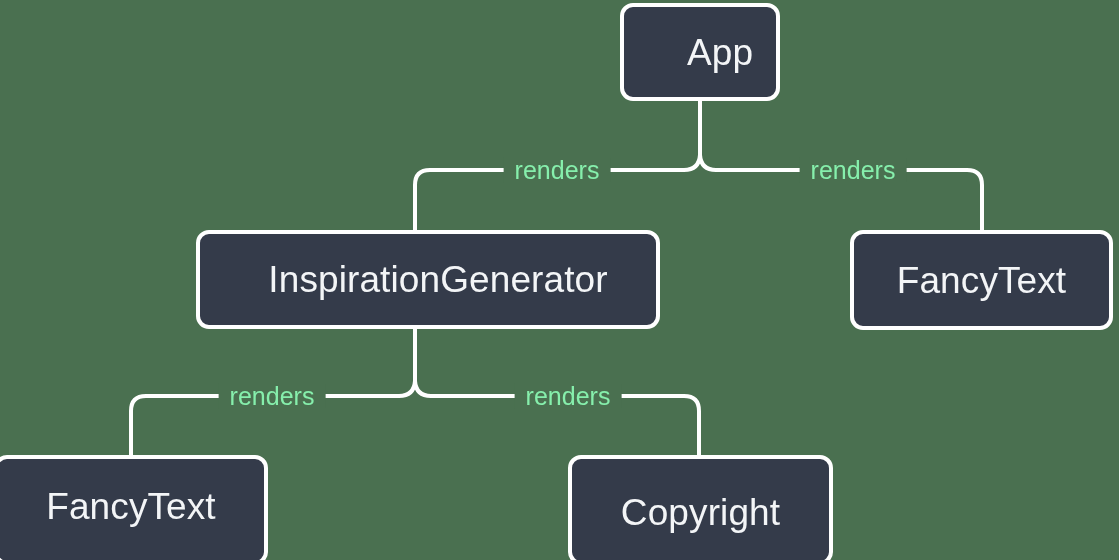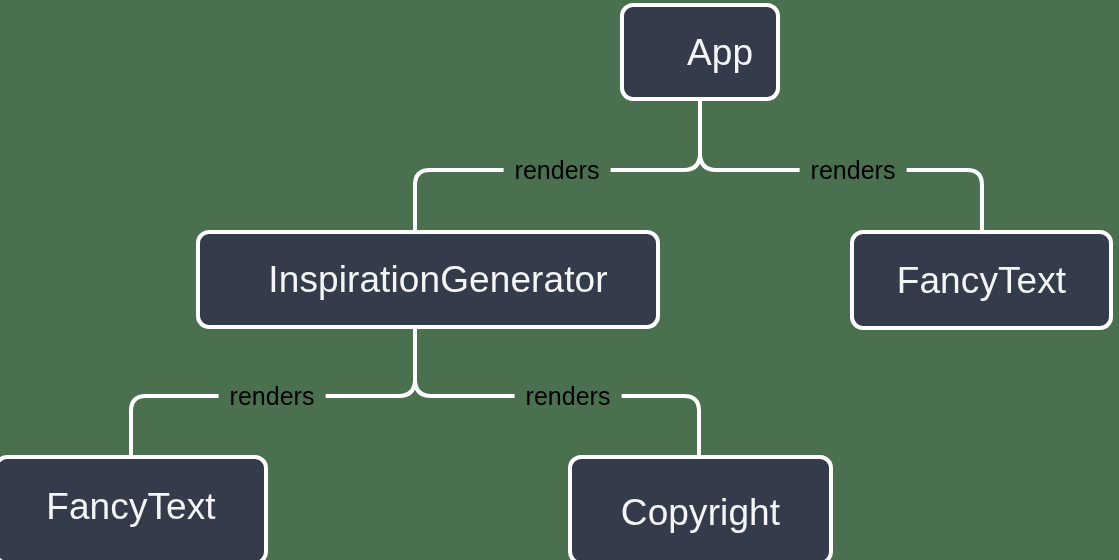--- a/index.html
+++ b/index.html
@@ -40,21 +40,21 @@
   .node-label {
     font-size: 37px;
     line-height: 1;
     letter-spacing: 0.1px;
     white-space: nowrap;
     color: #f3f5f7;
   }
   .edge-label {
     position: absolute;
     z-index: 4;
-    color: #000000;
+    color: #86efac;
     font-size: 25px;
     line-height: 1;
     white-space: nowrap;
     transform: translate(-50%, -50%);
     background: #4a7050;
     padding: 0 11px;
   }
 
   
   #node-app        { left: 620px; top: 3px;   width: 160px; height: 98px; }

